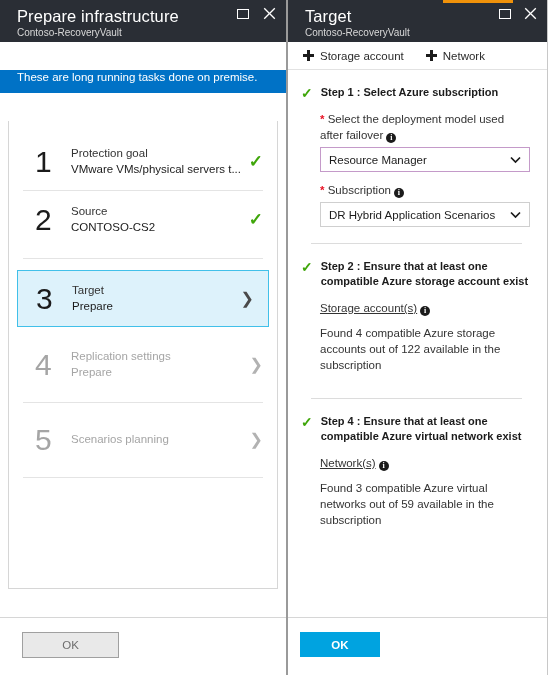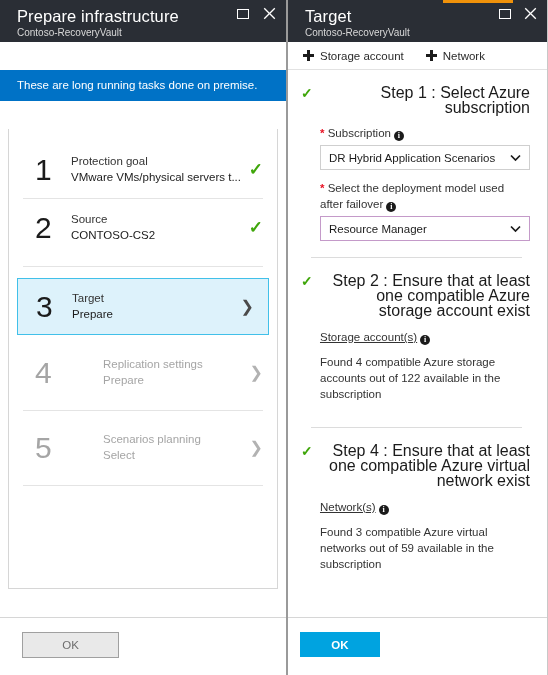--- a/index.html
+++ b/index.html
@@ -74,21 +74,21 @@
   .ico-max {
     width: 12px; height: 10px;
     border: 1.6px solid #ffffff;
   }
   .ico-close { display:block; }
 
   .banner {
     background: #0072c6;
     color: #ffffff;
     font-size: 11.5px;
-    padding: 9px 17px 10px 17px;
+    padding: 1px 17px 10px 17px;
     flex: 0 0 auto;
   }
 
   .left-body {
     flex: 1 1 auto;
     background: #ffffff;
     padding: 0 8px;
     overflow: hidden;
   }
   .steps-card {
@@ -122,21 +122,21 @@
     color: #333333;
     line-height: 15px;
     white-space: nowrap; overflow: hidden; text-overflow: ellipsis;
   }
   .step .t2 {
     font-size: 11.5px;
     color: #1b1b1b;
     line-height: 16px;
     white-space: nowrap; overflow: hidden; text-overflow: ellipsis;
   }
-  .step.disabled .t1, .step.disabled .t2 { color: #a5a5a5; margin-left: 32px; }
+  .step.disabled .t1, .step.disabled .t2 { color: #a5a5a5; }
   .step .marker { flex: 0 0 22px; text-align: right; }
   .check-green {
     color: #3fa60a;
     font-size: 17px;
     line-height: 17px;
     font-weight: 700;
   }
   .chev {
     color: #4a4a4a;
     font-size: 16px;
@@ -224,25 +224,24 @@
     margin-bottom: 2px;
   }
   .step-head .chk {
     color: #3fa60a;
     font-size: 14px;
     font-weight: 700;
     line-height: 16px;
     flex: 0 0 11px;
   }
   .step-head .label {
-    font-size: 16px;
-    font-weight: 400;
+    font-size: 11px;
+    font-weight: 700;
     color: #1b1b1b;
     line-height: 15px;
-    text-align: right;
   }
 
   .field { padding-left: 19px; margin-top: 10px; }
   .field-label {
     font-size: 11.5px;
     color: #333333;
     line-height: 16px;
     margin-bottom: 4px;
   }
   .req { color: #e81123; font-weight: 700; }
@@ -370,21 +369,20 @@
           </div>
           <div class="marker"><span class="chev">❯</span></div>
         </div>
 
         <div class="divider-h" style="margin-top:9px;"></div>
 
         <div class="step disabled" style="margin-top:8px;">
           <div class="num">5</div>
           <div class="txt">
             <div class="t1">Scenarios planning</div>
-            <div class="t2">Select</div>
           </div>
           <div class="marker"><span class="chev">❯</span></div>
         </div>
 
         <div class="divider-h" style="margin-top:9px;"></div>
 
       </div>
     </div>
 
     <div class="footer-left">
@@ -419,52 +417,52 @@
         <span class="plus-ico"></span>
         <span>Network</span>
       </div>
     </div>
 
     <div class="right-body">
 
       <div class="step-head">
         <span class="chk">✓</span>
         <span class="label">Step 1 : Select Azure subscription</span>
+      </div>
+
+      <div class="field">
+        <div class="field-label">
+          <span class="req">*</span>
+          <span>Select the deployment model used after failover</span><span class="info-ico">i</span>
+        </div>
+        <div class="select-box accent">
+          <span class="sel-text">Resource Manager</span>
+          <span class="chevdn">
+            <svg width="11" height="7" viewBox="0 0 11 7" aria-hidden="true">
+              <polyline points="1,1 5.5,5.5 10,1" fill="none" stroke="#1b1b1b" stroke-width="1.7"></polyline>
+            </svg>
+          </span>
+        </div>
       </div>
 
       <div class="field">
         <div class="field-label">
           <span class="req">*</span>
           <span>Subscription</span><span class="info-ico">i</span>
         </div>
         <div class="select-box">
           <span class="sel-text">DR Hybrid Application Scenarios</span>
           <span class="chevdn">
             <svg width="11" height="7" viewBox="0 0 11 7" aria-hidden="true">
               <polyline points="1,1 5.5,5.5 10,1" fill="none" stroke="#1b1b1b" stroke-width="1.7"></polyline>
             </svg>
           </span>
         </div>
       </div>
 
-      <div class="field">
-        <div class="field-label">
-          <span class="req">*</span>
-          <span>Select the deployment model used after failover</span><span class="info-ico">i</span>
-        </div>
-        <div class="select-box accent">
-          <span class="sel-text">Resource Manager</span>
-          <span class="chevdn">
-            <svg width="11" height="7" viewBox="0 0 11 7" aria-hidden="true">
-              <polyline points="1,1 5.5,5.5 10,1" fill="none" stroke="#1b1b1b" stroke-width="1.7"></polyline>
-            </svg>
-          </span>
-        </div>
-      </div>
-
       <div class="rule"></div>
 
       <div class="step-head">
         <span class="chk">✓</span>
         <span class="label">Step 2 : Ensure that at least one compatible Azure storage account exist</span>
       </div>
       <div class="sub-label"><span>Storage account(s)</span><span class="info-ico">i</span></div>
       <div class="body-text">Found 4 compatible Azure storage accounts out of 122 available in the subscription</div>
 
       <div class="rule" style="margin-top:25px;"></div>

